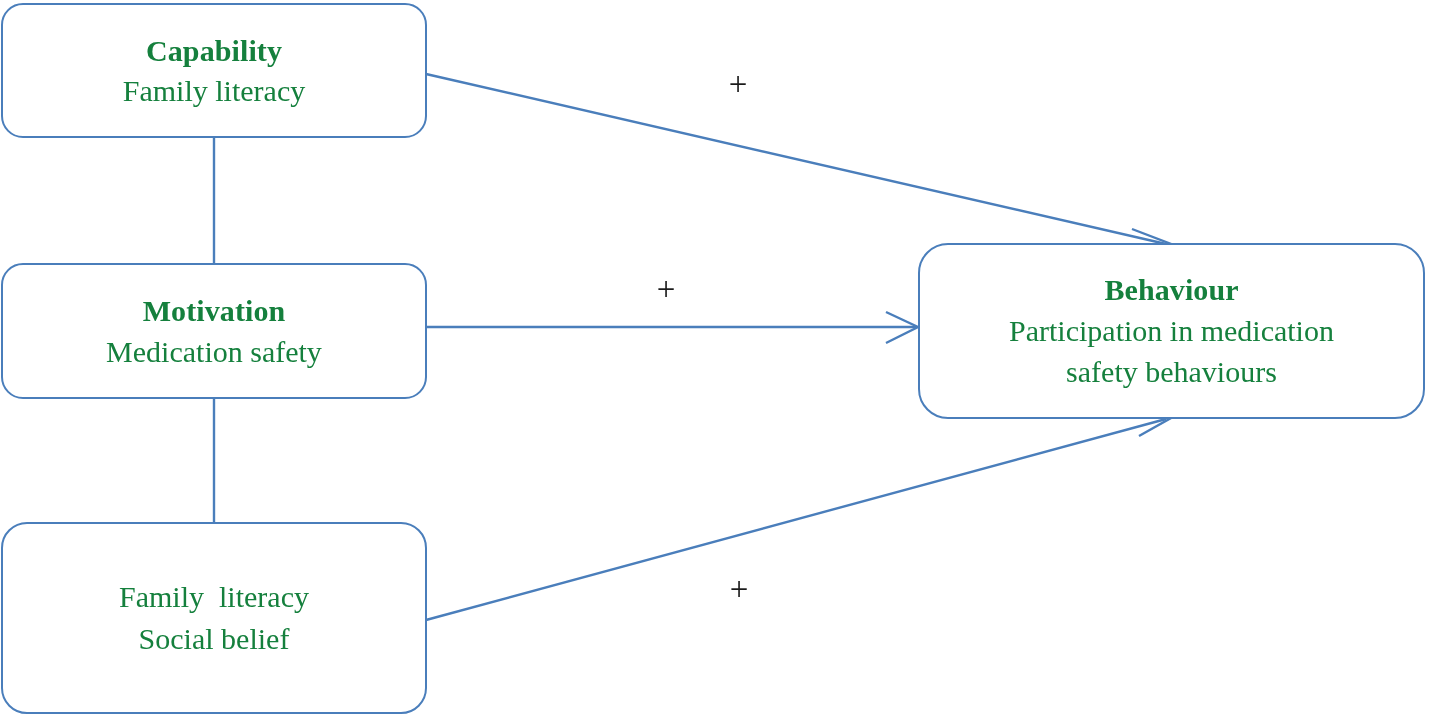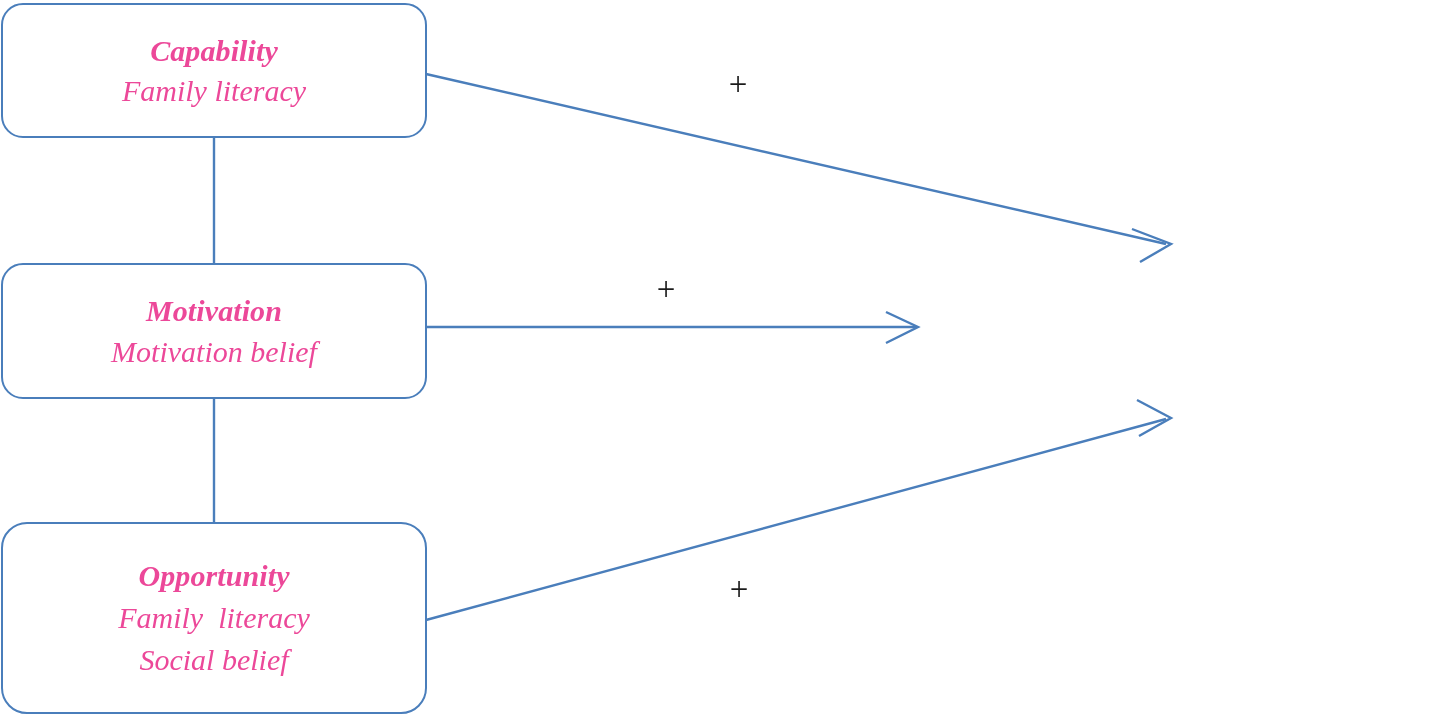--- a/index.html
+++ b/index.html
@@ -25,23 +25,22 @@
   .node-box {
     position: absolute;
     box-sizing: border-box;
     border: 2.4px solid #4A7EBB;
     background: #ffffff;
     border-radius: 22px;
     display: flex;
     flex-direction: column;
     align-items: center;
     justify-content: center;
-    color: #ec4899;
+    color: #15803d;
     z-index: 3;
-    font-style: italic;
   }
   .node-title {
     font-weight: bold;
     letter-spacing: 0.1px;
   }
   .node-sub {
     font-weight: normal;
     white-space: pre;
   }
 
@@ -122,27 +121,31 @@
     <polyline points="1137,400 1171,418 1139,436" fill="none" stroke="#4A7EBB" stroke-width="2.4" stroke-linecap="butt" stroke-linejoin="miter"></polyline>
   </svg>
 
   <div class="node-box" id="node-capability">
     <div class="node-title">Capability</div>
     <div class="node-sub">Family literacy</div>
   </div>
 
   <div class="node-box" id="node-motivation">
     <div class="node-title">Motivation</div>
-    <div class="node-sub">Motivation belief</div>
+    <div class="node-sub">Medication safety</div>
   </div>
 
   <div class="node-box" id="node-opportunity">
-    <div class="node-title">Opportunity</div>
     <div class="node-sub">Family  literacy</div>
     <div class="node-sub">Social belief</div>
   </div>
 
+  <div class="node-box" id="node-behaviour">
+    <div class="node-title">Behaviour</div>
+    <div class="node-sub">Participation in medication</div>
+    <div class="node-sub">safety behaviours</div>
+  </div>
 
   <div class="sign" id="sign-top">+</div>
   <div class="sign" id="sign-middle">+</div>
   <div class="sign" id="sign-bottom">+</div>
 
 </div>
 
 </body></html>

